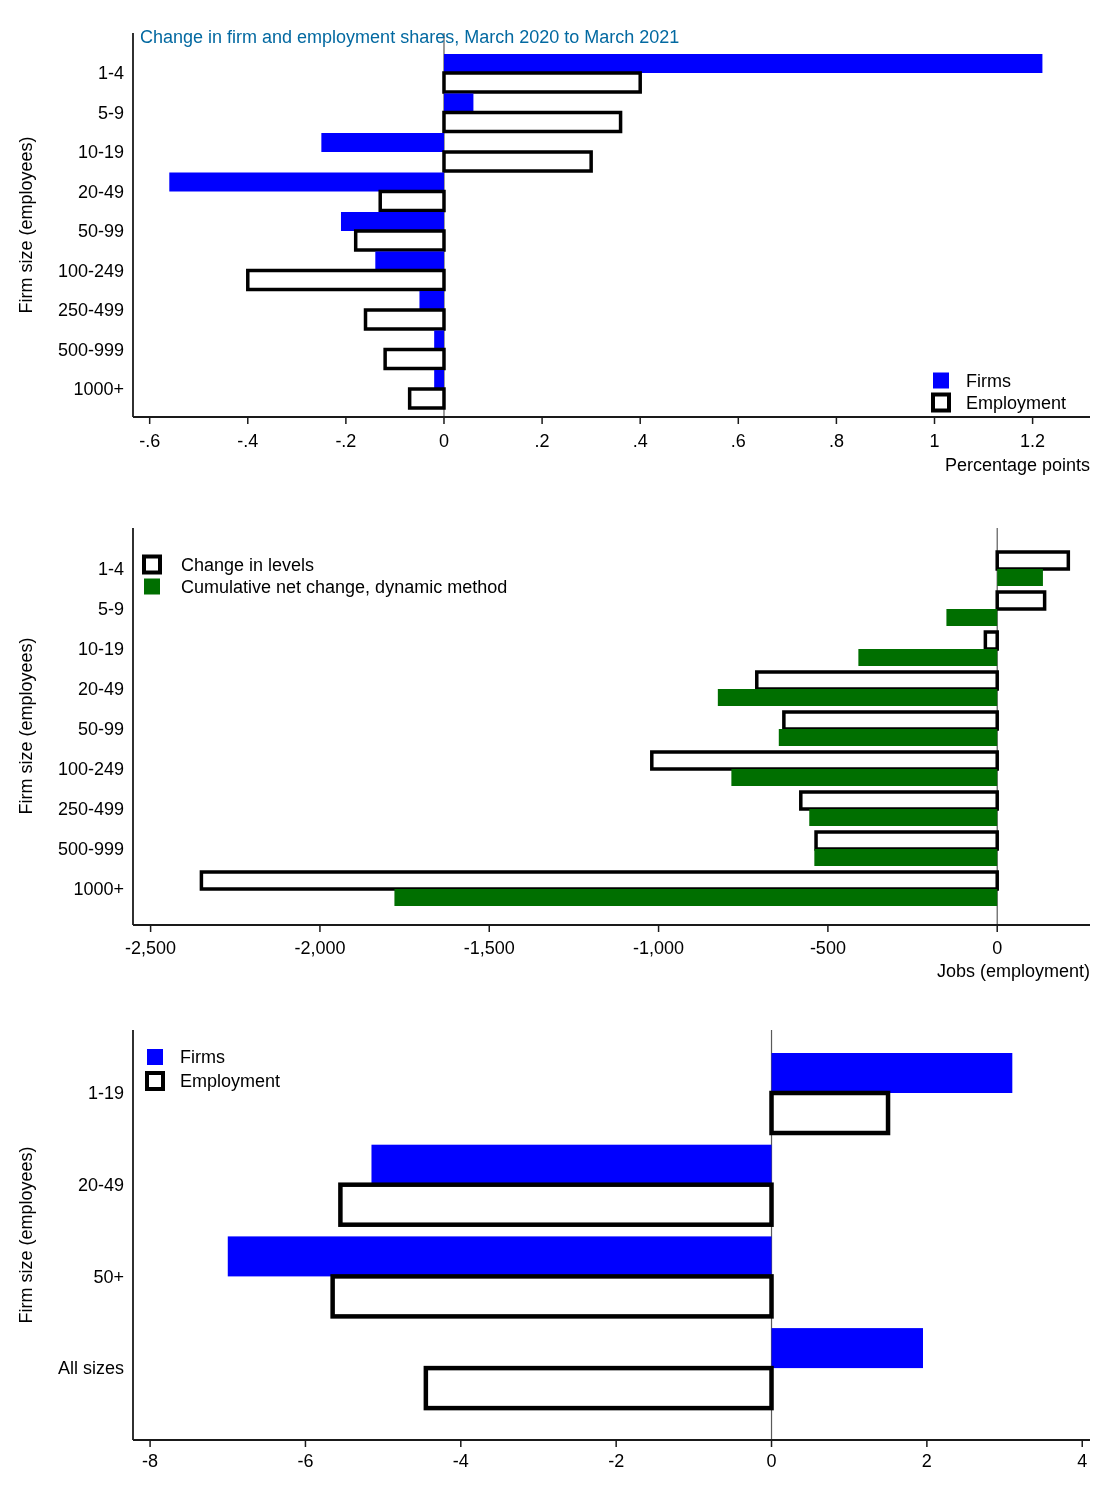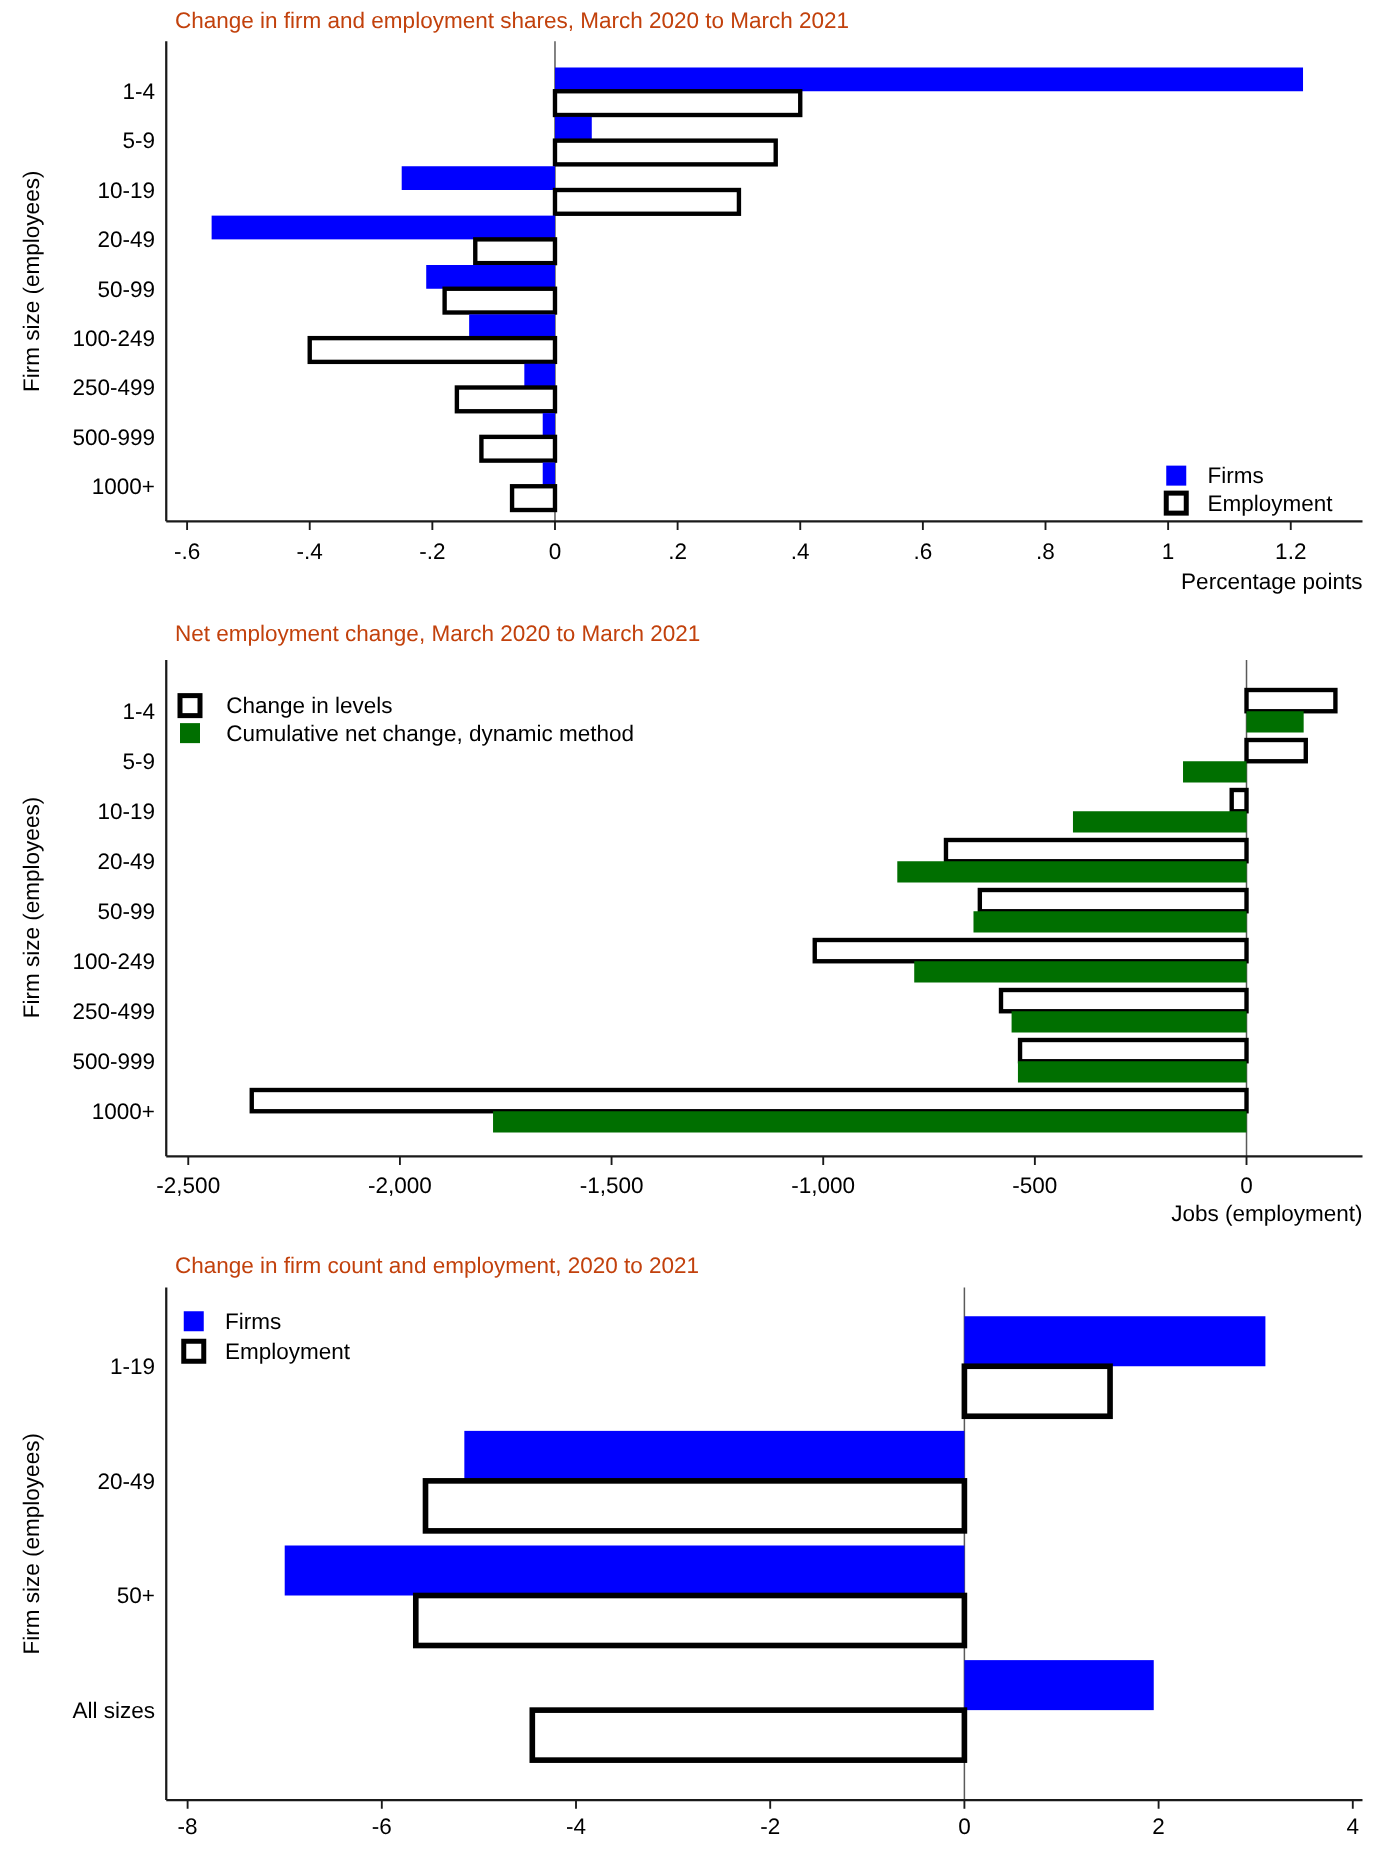--- a/index.html
+++ b/index.html
@@ -6,21 +6,21 @@
   .canvas{
     position:relative;
     width:1100px;height:1492px;
     background:#ffffff;
     font-family:"Liberation Sans", sans-serif;
     overflow:hidden;
   }
   .canvas svg{position:absolute;left:0;top:0;}
   .chart-title{
     position:absolute;left:140px;
-    font-size:18px;color:#c2410c;white-space:nowrap;
+    font-size:18px;color:#0369a1;white-space:nowrap;margin-top:21px;
   }
   .x-label{
     position:absolute;left:133px;width:957px;
     text-align:right;font-size:18px;color:#000;
   }
   .y-label{
     position:absolute;
     font-size:18px;color:#000;white-space:nowrap;
     transform:translate(-50%,-50%) rotate(-90deg);
   }
@@ -172,22 +172,20 @@
         <g>
           <rect x="147" y="1049" width="16" height="16" fill="#0000ff"></rect>
           <text x="180" y="1057" text-anchor="start" dy="0.35em">Firms</text>
           <rect x="147" y="1073" width="16" height="16" fill="#ffffff" stroke="#000000" stroke-width="4"></rect>
           <text x="180" y="1081" text-anchor="start" dy="0.35em">Employment</text>
         </g>
       </g>
     </svg>
 
   <div class="chart-title" style="top:6px">Change in firm and employment shares, March 2020 to March 2021</div>
-  <div class="chart-title" style="top:497px">Net employment change, March 2020 to March 2021</div>
-  <div class="chart-title" style="top:1002px">Change in firm count and employment, 2020 to 2021</div>
 
   <div class="x-label" style="top:455px">Percentage points</div>
   <div class="x-label" style="top:961px">Jobs (employment)</div>
 
   <div class="y-label" style="left:26px;top:225px">Firm size (employees)</div>
   <div class="y-label" style="left:26px;top:726px">Firm size (employees)</div>
   <div class="y-label" style="left:26px;top:1235px">Firm size (employees)</div>
 </div>
 
 </body></html>

